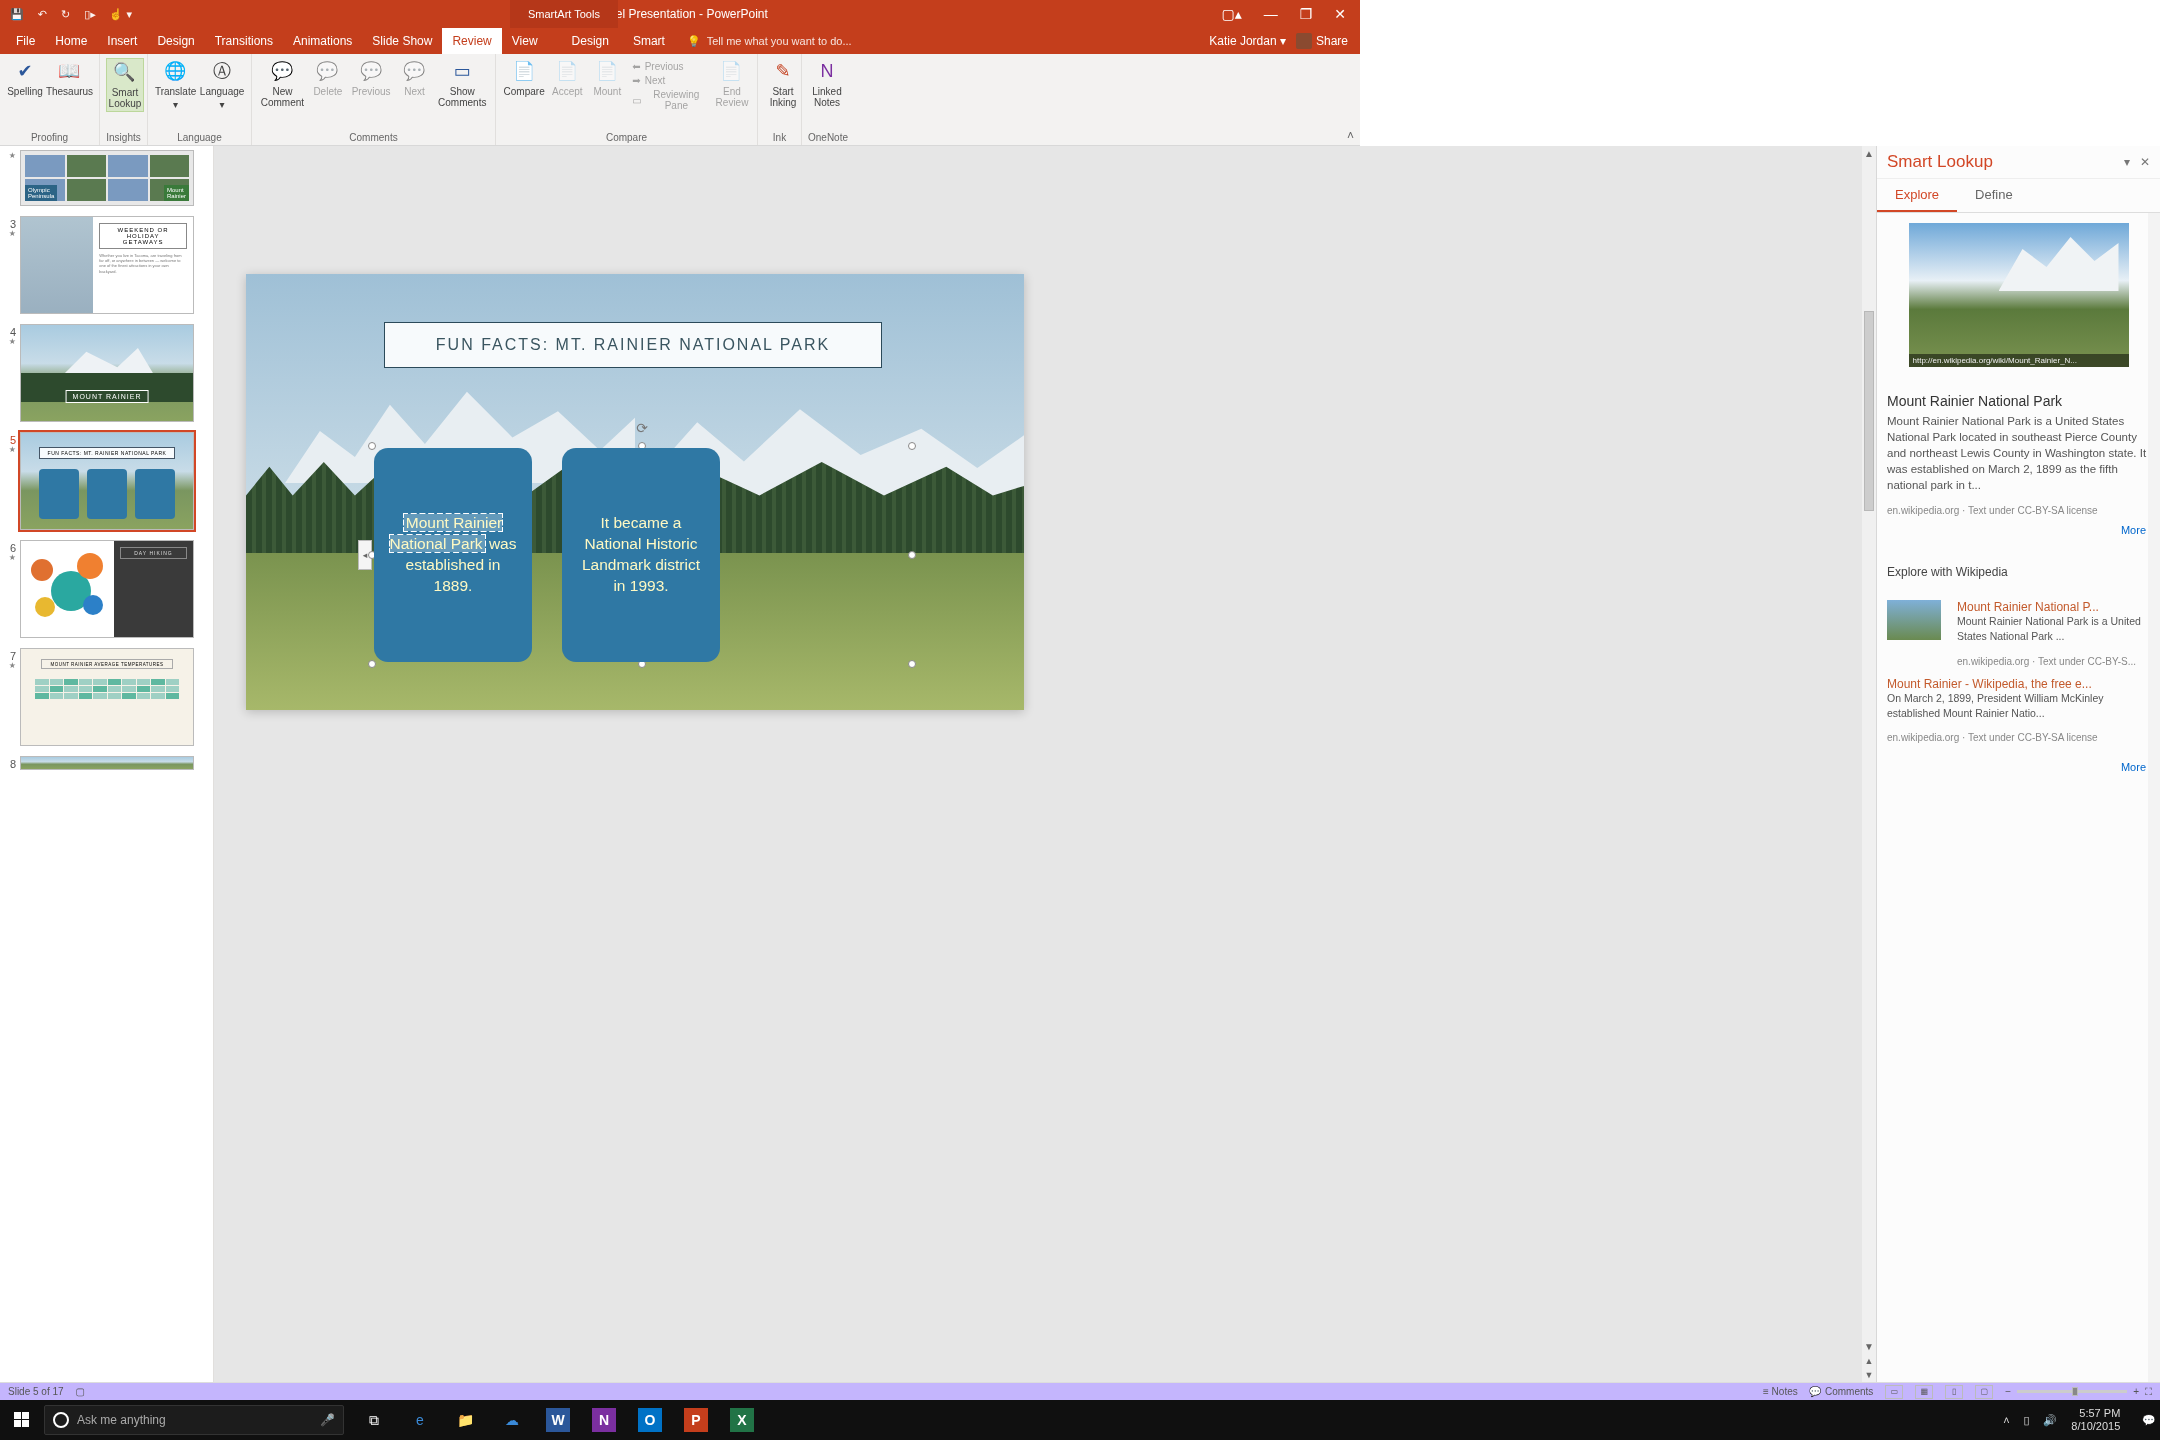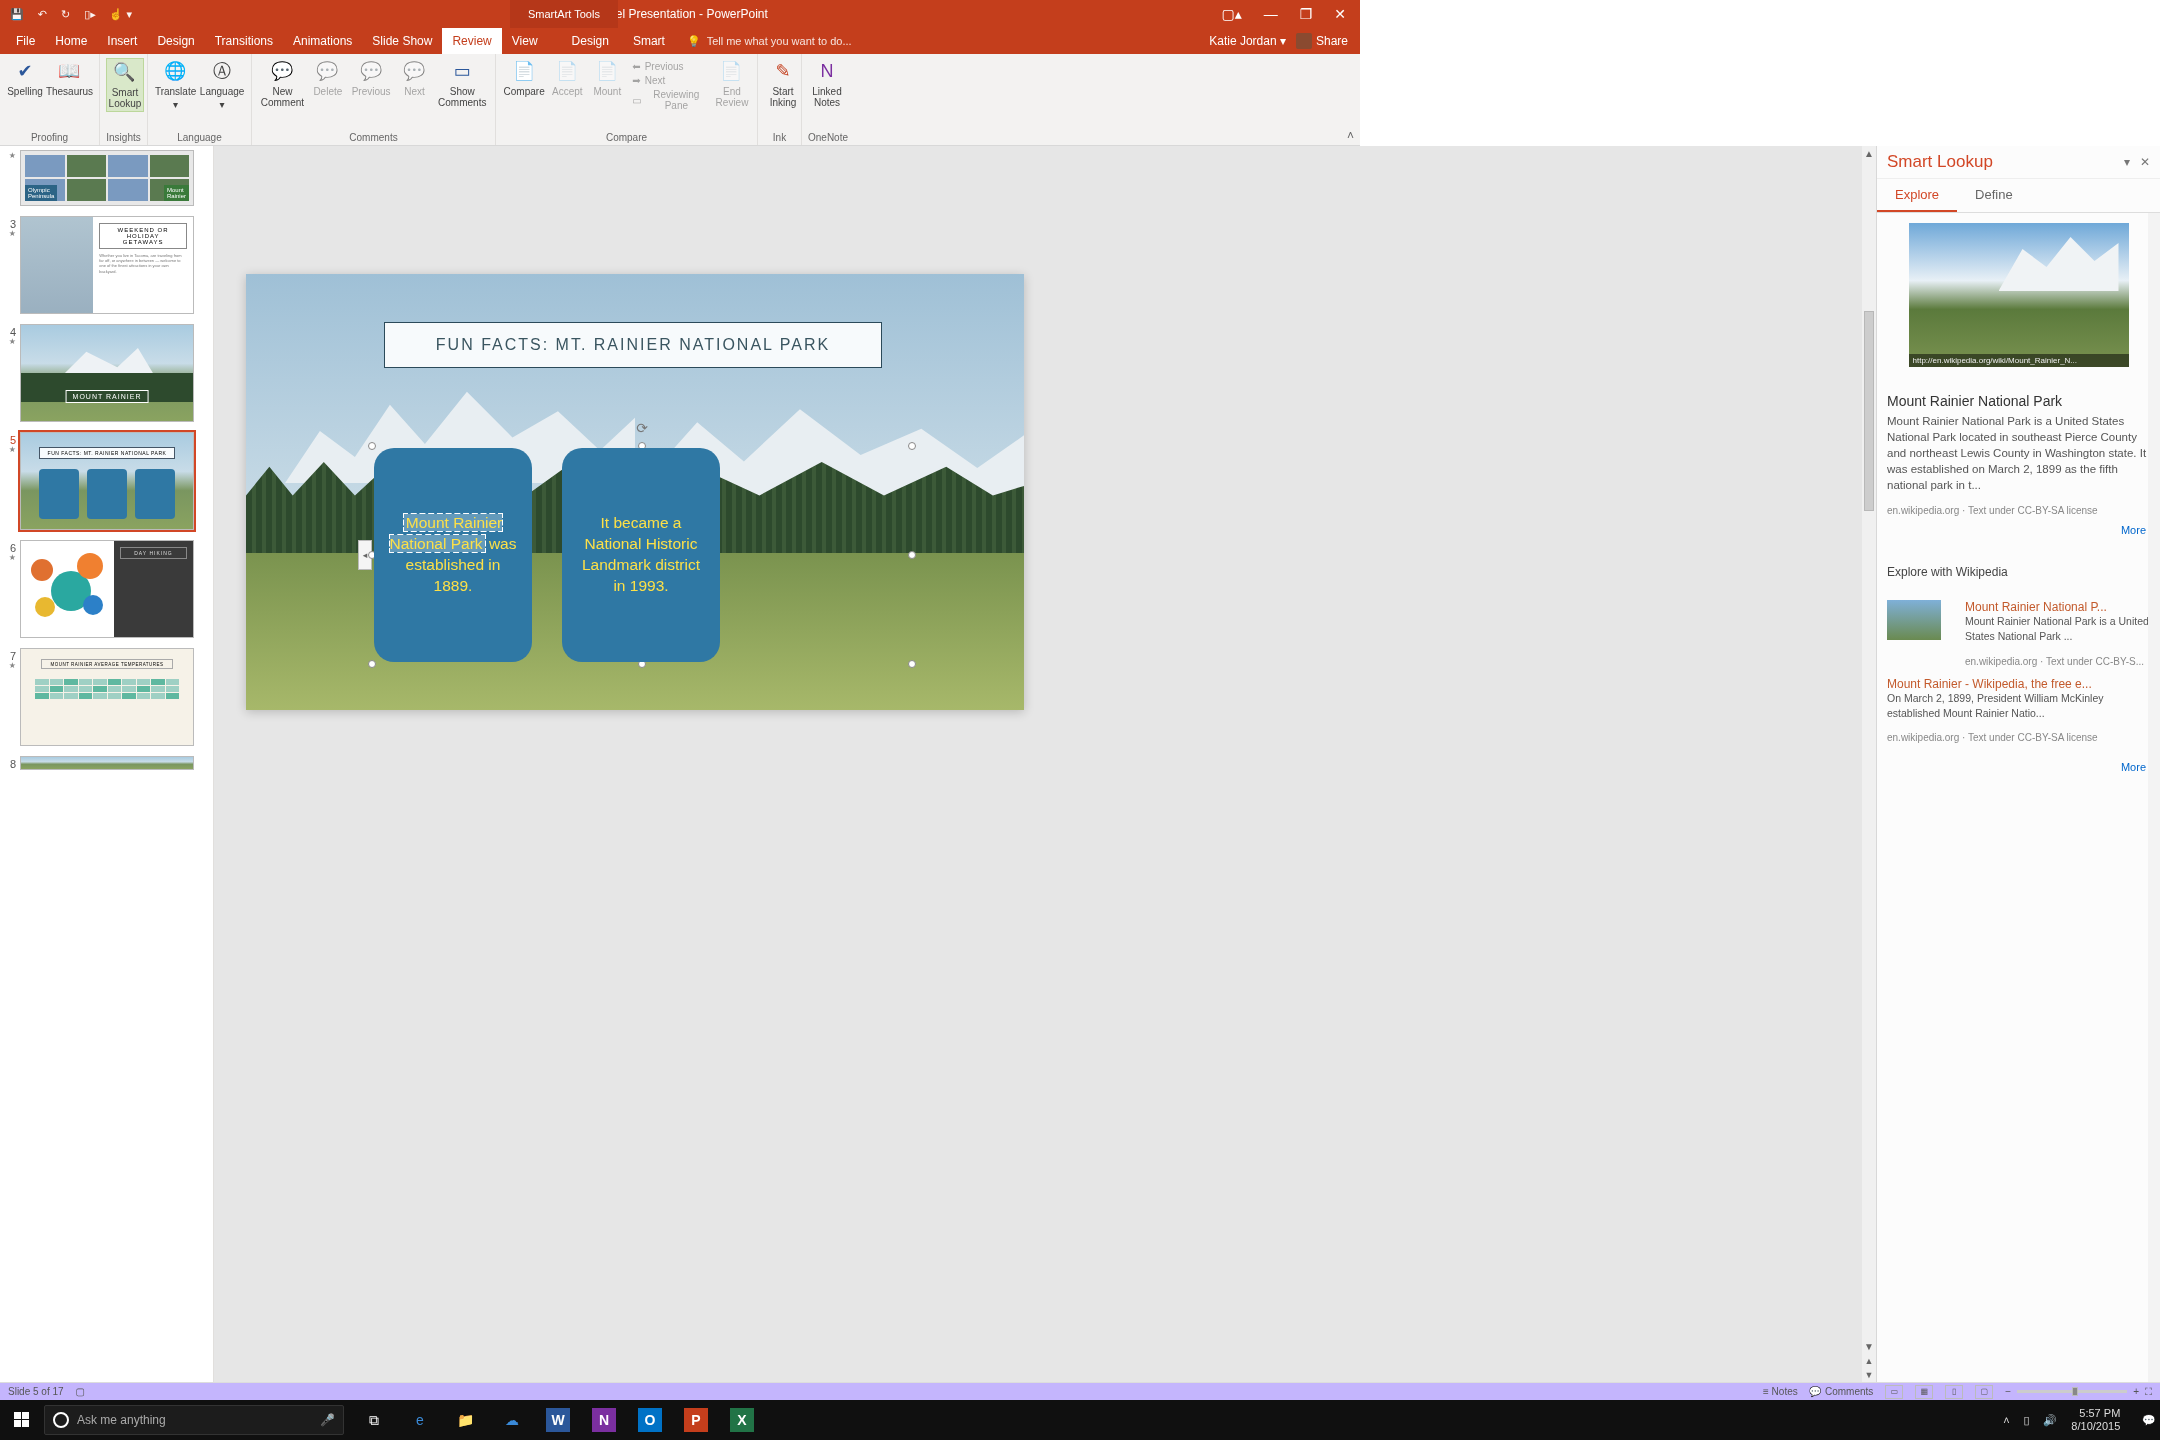--- a/index.html
+++ b/index.html
@@ -61,42 +61,42 @@
   .slide .peak { position:absolute; left:5%; top:18%; width:45%; height:30%;
      background:#e8eef2; clip-path: polygon(0% 100%, 10% 60%, 20% 80%, 30% 40%, 40% 70%, 52% 30%, 65% 65%, 78% 45%, 90% 75%, 100% 50%, 100% 100%);}
   .slide .treerow { position:absolute; left:0; right:0; top:42%; height:22%;
      background: repeating-linear-gradient(90deg, #2d4a2d 0 6px, #3c5a38 6px 10px);
      clip-path: polygon(0% 100%, 0% 40%, 3% 10%, 6% 40%, 10% 5%, 14% 40%, 18% 10%, 24% 40%, 30% 8%, 36% 40%, 42% 5%, 50% 40%, 58% 10%, 66% 40%, 74% 5%, 82% 40%, 90% 10%, 96% 40%, 100% 30%, 100% 100%);}
   .slide-title-box { position:absolute; left:138px; top:48px; width:498px; height:46px; background:rgba(255,255,255,.9); border:1.5px solid #2b4a5a; display:flex; align-items:center; justify-content:center; font-size:16px; letter-spacing:2px; color:#3a5560;}
   .smartart { position:absolute; left:126px; top:172px; width:540px; height:218px; }
   .sa-handle { position:absolute; width:8px; height:8px; background:#fff; border:1px solid #888; border-radius:50%;}
   .sa-rot { position:absolute; left:50%; top:-26px; transform:translateX(-50%); font-size:14px; color:#777;}
   .sa-expander { position:absolute; left:-14px; top:50%; transform:translateY(-50%); width:14px; height:30px; background:#f5f5f5; border:1px solid #bbb; display:flex; align-items:center; justify-content:center; font-size:9px; color:#666; cursor:pointer;}
-  .card { position:absolute; top:2px; width:158px; height:214px; background:#2f78a4; border-radius:20px; color:#fde047; display:flex; align-items:center; justify-content:center; text-align:center; padding:12px; font-size:15.5px; line-height:1.35;}
+  .card { position:absolute; top:2px; width:158px; height:214px; background:#2f78a4; border-radius:14px; color:#fef9c3; display:flex; align-items:center; justify-content:center; text-align:center; padding:12px; font-size:15.5px; line-height:1.35;}
   .card .sel { background:rgba(255,255,255,.25); outline:1px dashed #fff; padding:0 2px;}
   .card1 { left: 2px;} .card2 { left: 190px;} .card3 { left: 378px;}
 
   
   .pane { width: 284px; border-left: 1px solid #d8d8d8; background: #fcfcfc; display:flex; flex-direction:column; font-size:12px; color:#333;}
   .pane-head { display:flex; align-items:center; justify-content:space-between; padding:6px 10px; border-bottom:1px solid #eee;}
   .pane-head h2 { font-size:17px; font-weight:400; color:#d24726;}
   .pane-head .ctrls { display:flex; gap:10px; color:#777; cursor:pointer;}
   .pane-tabs { display:flex; border-bottom:1px solid #ddd;}
   .pane-tab { padding:8px 18px; font-size:13px; color:#666; cursor:pointer;}
   .pane-tab.active { color:#d24726; border-bottom:2px solid #d24726;}
   .pane-body { flex:1; overflow:auto; padding:10px 10px 0; position:relative;}
   .pane .result-img { width:220px; height:144px; background:linear-gradient(#6fa8d8 0%, #e8f0f6 40%, #5b7a3c 60%, #7a9250 100%); margin:0 auto 26px; position:relative; overflow:hidden;}
   .pane .result-img::after { content:""; position:absolute; right:10px; top:8px; width:120px; height:60px; background:#f0f3f5; clip-path:polygon(0% 100%, 20% 30%, 40% 60%, 60% 10%, 80% 50%, 100% 20%, 100% 100%);}
   .pane .result-img .cap { position:absolute; left:0; right:0; bottom:0; background:rgba(0,0,0,.5); color:#eee; font-size:8px; padding:2px 4px;}
   .pane h3 { font-size:14px; font-weight:400; color:#333; margin-bottom:4px;}
   .pane .desc { font-size:11.5px; color:#555; line-height:1.4;}
   .pane .meta { font-size:10px; color:#888; margin-top:12px;}
   .pane .more { text-align:right; color:#0066cc; font-size:11px; padding:8px 4px; cursor:pointer;}
   .pane .sect { font-size:12px; color:#444; margin:21px 0;}
-  .pane .wiki-item { display:flex; gap:24px; margin-bottom:10px;}
+  .pane .wiki-item { display:flex; gap:16px; margin-bottom:10px;}
   .pane .wiki-thumb { width:54px; height:40px; background:linear-gradient(#7fb0d8,#6a8a50); flex-shrink:0;}
   .pane .wiki-item .link { color:#c35a2c; font-size:12px; white-space:nowrap; overflow:hidden; text-overflow:ellipsis;}
   .pane-vscroll { position:absolute; right:0; top:0; bottom:0; width:12px; background:#f3f3f3;}
 
   
   .statusbar { position:absolute; left:0; right:0; bottom:0; height:18px; background:#c4b5fd; border-top:1px solid #ddd; font-size:10px; color:#555; display:flex; align-items:center; padding:0 8px; gap:12px;}
   .statusbar .spacer { flex:1;}
   .statusbar .viewbtn { width:18px; height:14px; border:1px solid #bbb; display:inline-flex; align-items:center; justify-content:center; font-size:8px; cursor:pointer;}
   .statusbar .zoom { display:flex; align-items:center; gap:6px;}
   .statusbar .zoom .track { width:110px; height:3px; background:#ccc; position:relative;}

